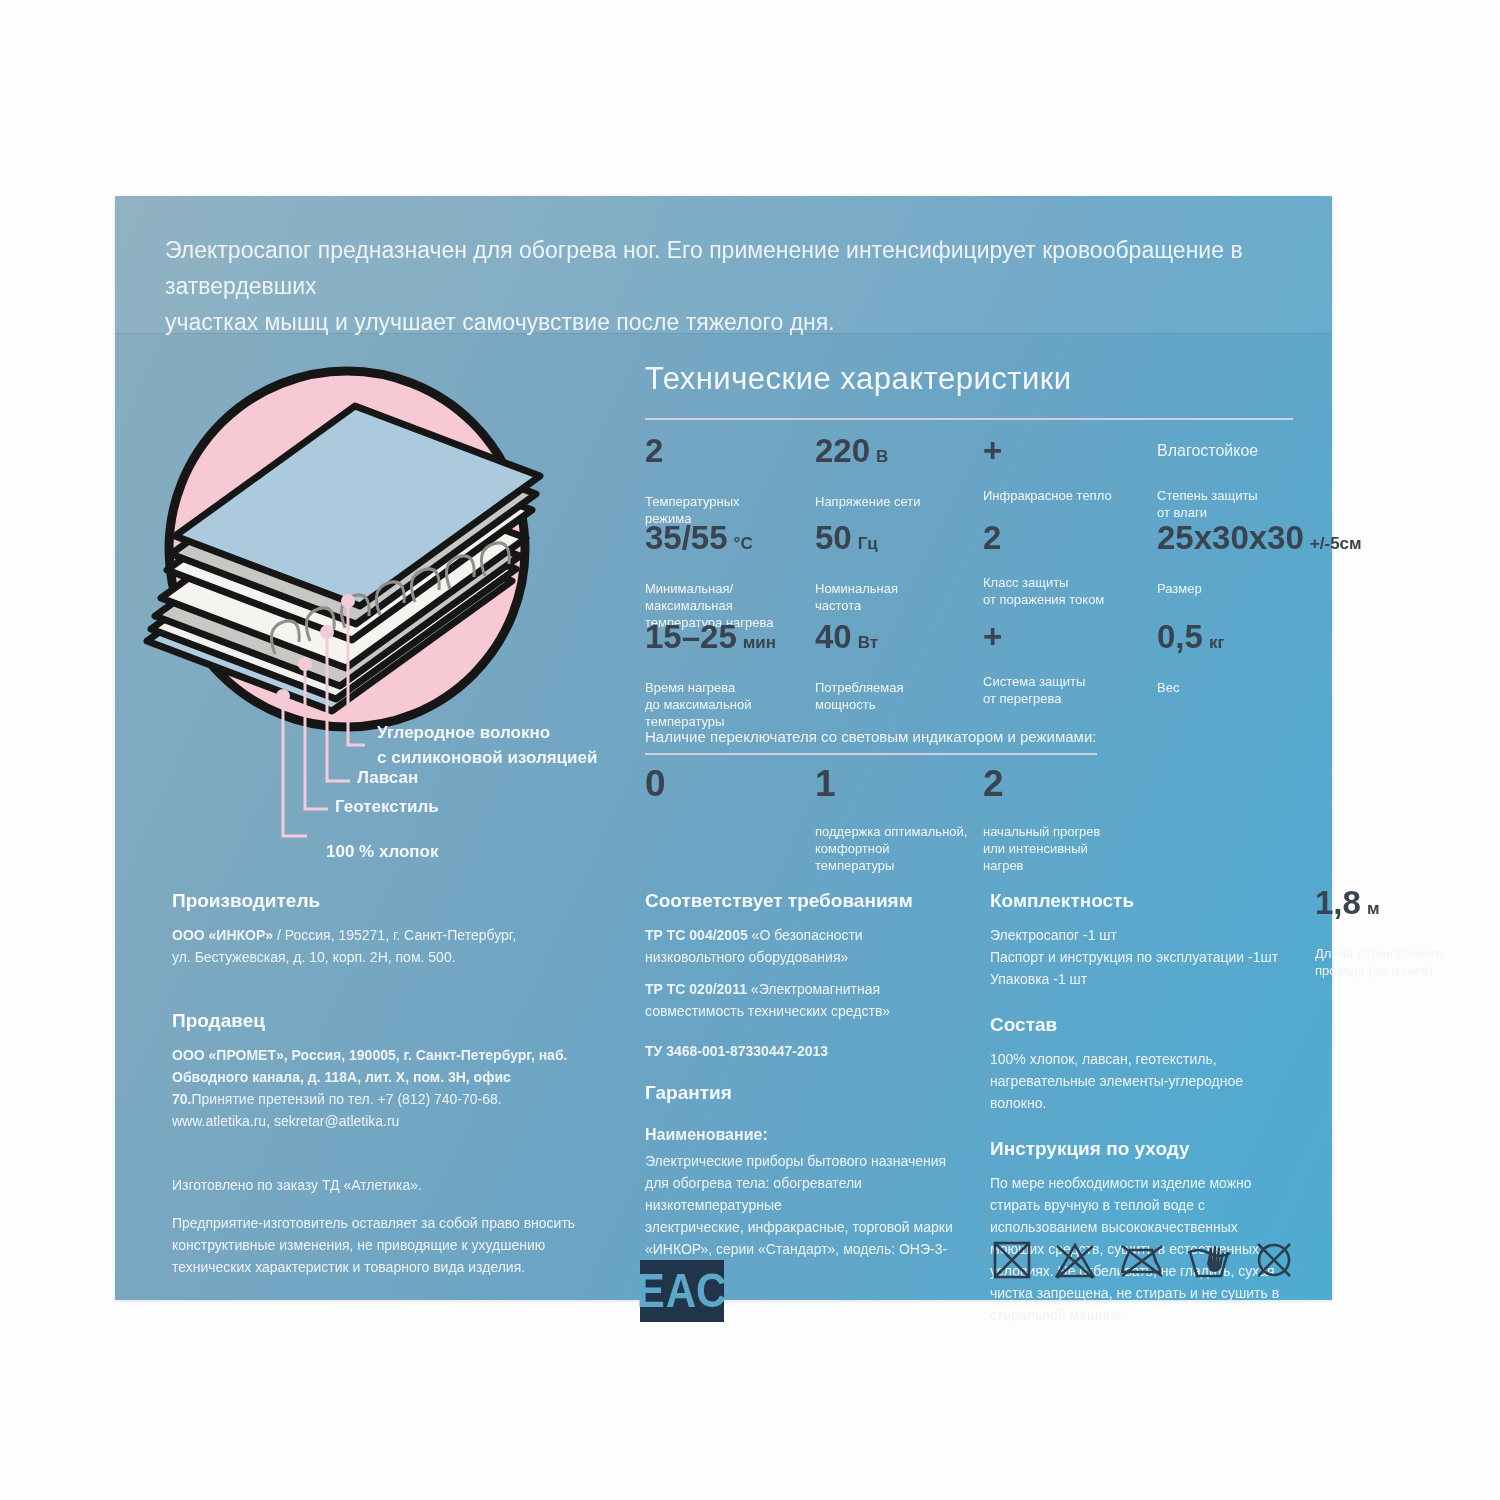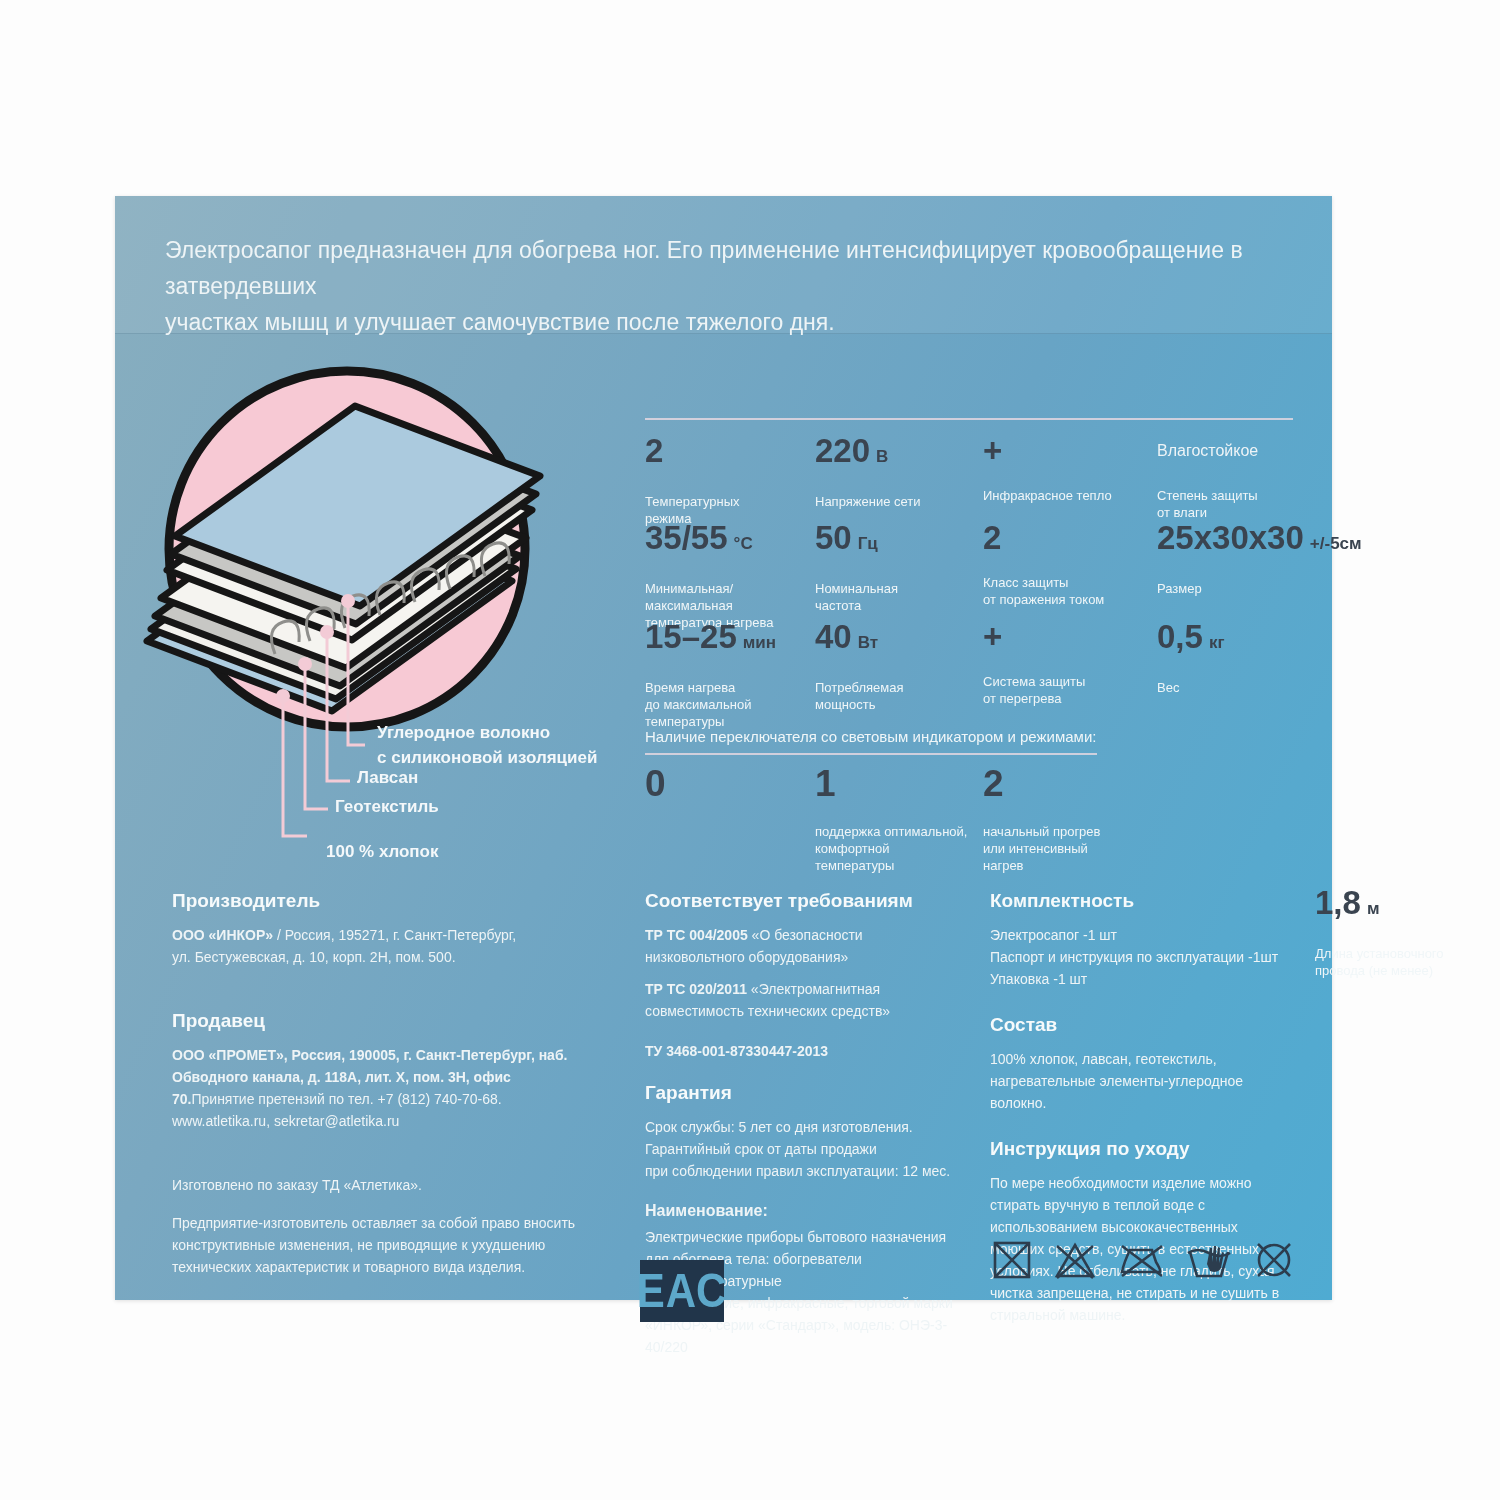--- a/index.html
+++ b/index.html
@@ -90,20 +90,21 @@
         <circle cx="158" cy="350" r="5.5"></circle>
           <path d="M158,350 L158,490 L182,490" fill="none"></path>
       </g>
     </svg>
     <div class="dlabel" style="left:262px;top:524px;">Углеродное волокно
 с силиконовой изоляцией</div>
     <div class="dlabel" style="left:242px;top:569px;">Лавсан</div>
     <div class="dlabel" style="left:220px;top:598px;">Геотекстиль</div>
     <div class="dlabel" style="left:199px;top:643px;margin-left:12px;">100 % хлопок</div>
 
+    <div class="tech-title">Технические характеристики</div>
     <div class="tech-rule"></div>
 
     <div class="spec-grid">
       <div class="cell r1">
         <div class="val"><span>2</span><span class="unit"></span></div>
         <div class="lab">Температурных
 режима</div>
       </div>
       <div class="cell r1">
         <div class="val"><span>220</span><span class="unit">В</span></div>
@@ -210,23 +211,20 @@
     <div class="bcol" style="left:530px;top:694px;width:340px;">
       <h3>Соответствует требованиям</h3>
       <p><span class="bold">ТР ТС 004/2005</span><span> «О безопасности
 низковольтного оборудования»</span></p>
       <p><span class="bold">ТР ТС 020/2011</span><span> «Электромагнитная
 совместимость технических средств»</span></p>
       <div class="gap" style="height:8px;"></div>
       <p class="bold">ТУ 3468-001-87330447-2013</p>
       <div class="gap" style="height:10px;"></div>
       <h3>Гарантия</h3>
-      <p>Срок службы:  5 лет  со дня изготовления.
-Гарантийный срок от даты продажи
-при соблюдении правил эксплуатации: 12 мес.</p>
       <div class="gap" style="height:8px;"></div>
       <p class="bold" style="font-size:16px;margin-bottom:4px;">Наименование:</p>
       <p>Электрические приборы бытового назначения
 для обогрева тела: обогреватели  низкотемпературные
 электрические, инфракрасные, торговой марки
 «ИНКОР», серии «Стандарт», модель: ОНЭ-3-40/220</p>
     </div>
 
     <div class="eac">
         <span>ЕАС</span>

